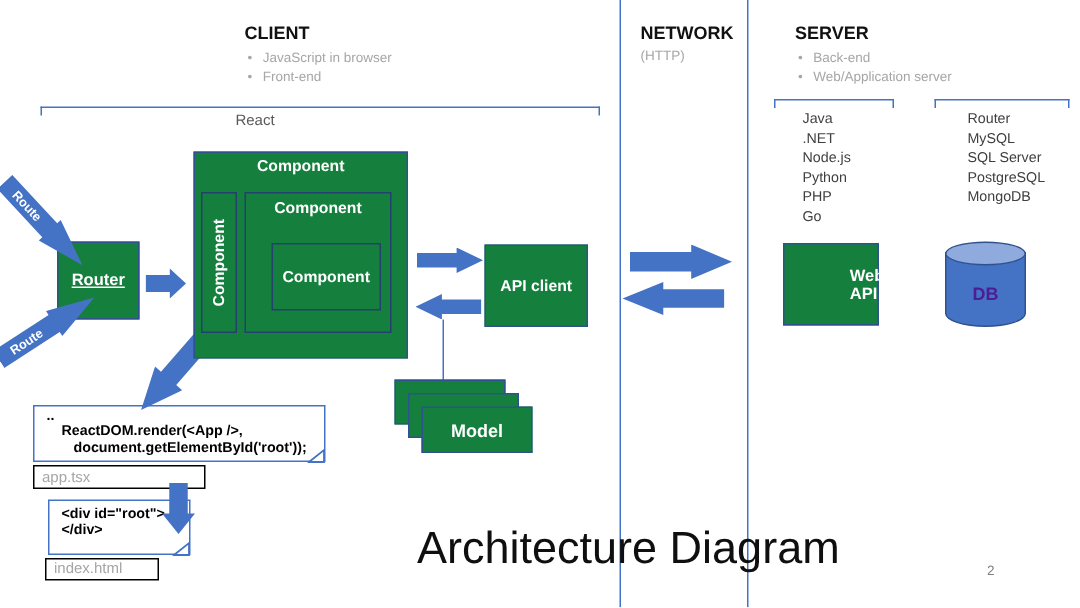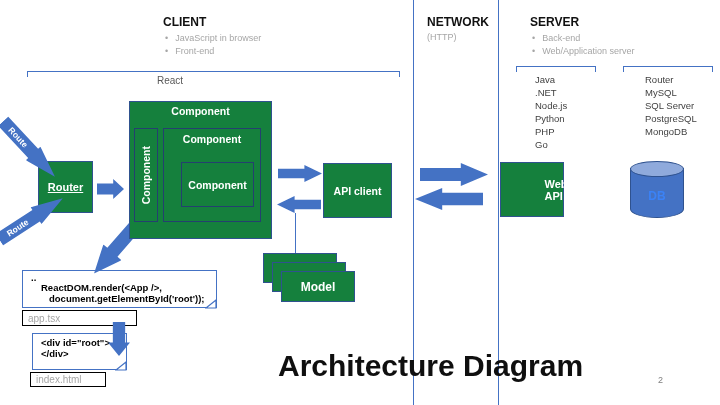--- a/index.html
+++ b/index.html
@@ -110,28 +110,28 @@
 
   <div class="blue-box" style="left:263px;top:253px;width:74px;height:30px;"></div>
   <div class="blue-box" style="left:272px;top:262px;width:74px;height:30px;"></div>
   <div class="blue-box center" style="left:281px;top:271px;width:74px;height:31px;font-size:12px;">
     <span>Model</span>
   </div>
 
   <div class="barrow" style="left:420px;top:163px;width:68px;height:23px;z-index:1;"></div>
   <div class="barrow" style="left:415px;top:188px;width:68px;height:22px;transform:scaleX(-1);z-index:1;"></div>
 
-  <div class="blue-box center" style="left:500px;top:162px;width:64px;height:55px;font-size:11px;padding-left:48px;">
+  <div class="blue-box center" style="left:522px;top:162px;width:64px;height:55px;font-size:11px;padding-left:48px;">
     <span>Web API</span>
   </div>
 
   <div class="abs" style="left:630px;top:161px;width:54px;height:57px;">
     <div style="position:absolute;top:7px;left:0;right:0;bottom:0;background:#4472C4;border:1px solid #2F528F;border-radius:0 0 27px 27px / 0 0 9px 9px;box-sizing:border-box;"></div>
     <div style="position:absolute;top:0;left:0;right:0;height:16px;background:#8FAADC;border:1px solid #2F528F;border-radius:50%;box-sizing:border-box;"></div>
-    <div class="center" style="position:absolute;top:12px;left:0;right:0;bottom:0;color:#3b82f6;font-weight:700;font-size:12px;">DB</div>
+    <div class="center" style="position:absolute;top:12px;left:0;right:0;bottom:0;color:#4c1d95;font-weight:700;font-size:12px;">DB</div>
   </div>
 
   <div class="barrow" style="left:82px;top:235px;width:70px;height:24px;transform:rotate(131deg);z-index:2;"></div>
 
   <div class="snippet" style="left:22px;top:270px;width:195px;height:38px;">
     <div style="margin:1px 0 0 8px;">..</div>
     <div style="margin:-1px 0 0 18px;">ReactDOM.render(&lt;App /&gt;,</div>
     <div style="margin:0 0 0 26px;">document.getElementById('root'));</div>
     <svg class="fold" width="12" height="12">
         <path d="M1,11 L11,3 L11,11 Z" fill="#fff" stroke="#4472C4" stroke-width="1.2"></path>
@@ -147,16 +147,16 @@
     <div style="margin:3px 0 0 8px;">&lt;div id="root"&gt;</div>
     <div style="margin:0 0 0 8px;">&lt;/div&gt;</div>
     <svg class="fold" width="12" height="12">
         <path d="M1,11 L11,3 L11,11 Z" fill="#fff" stroke="#4472C4" stroke-width="1.2"></path>
       </svg>
   </div>
   <div class="filebox" style="left:30px;top:372px;width:76px;height:15px;">
     <span>index.html</span>
   </div>
 
-  <div class="abs" style="left:278px;top:349px;font-size:30px;color:#0f0f0f;z-index:2;font-weight:bold;">Architecture Diagram</div>
+  <div class="abs" style="left:278px;top:349px;font-size:30px;color:#0f0f0f;z-index:2;">Architecture Diagram</div>
   <div class="abs" style="left:658px;top:375px;font-size:9px;color:#7f7f7f;">2</div>
 
 </div>
 
 </body></html>

